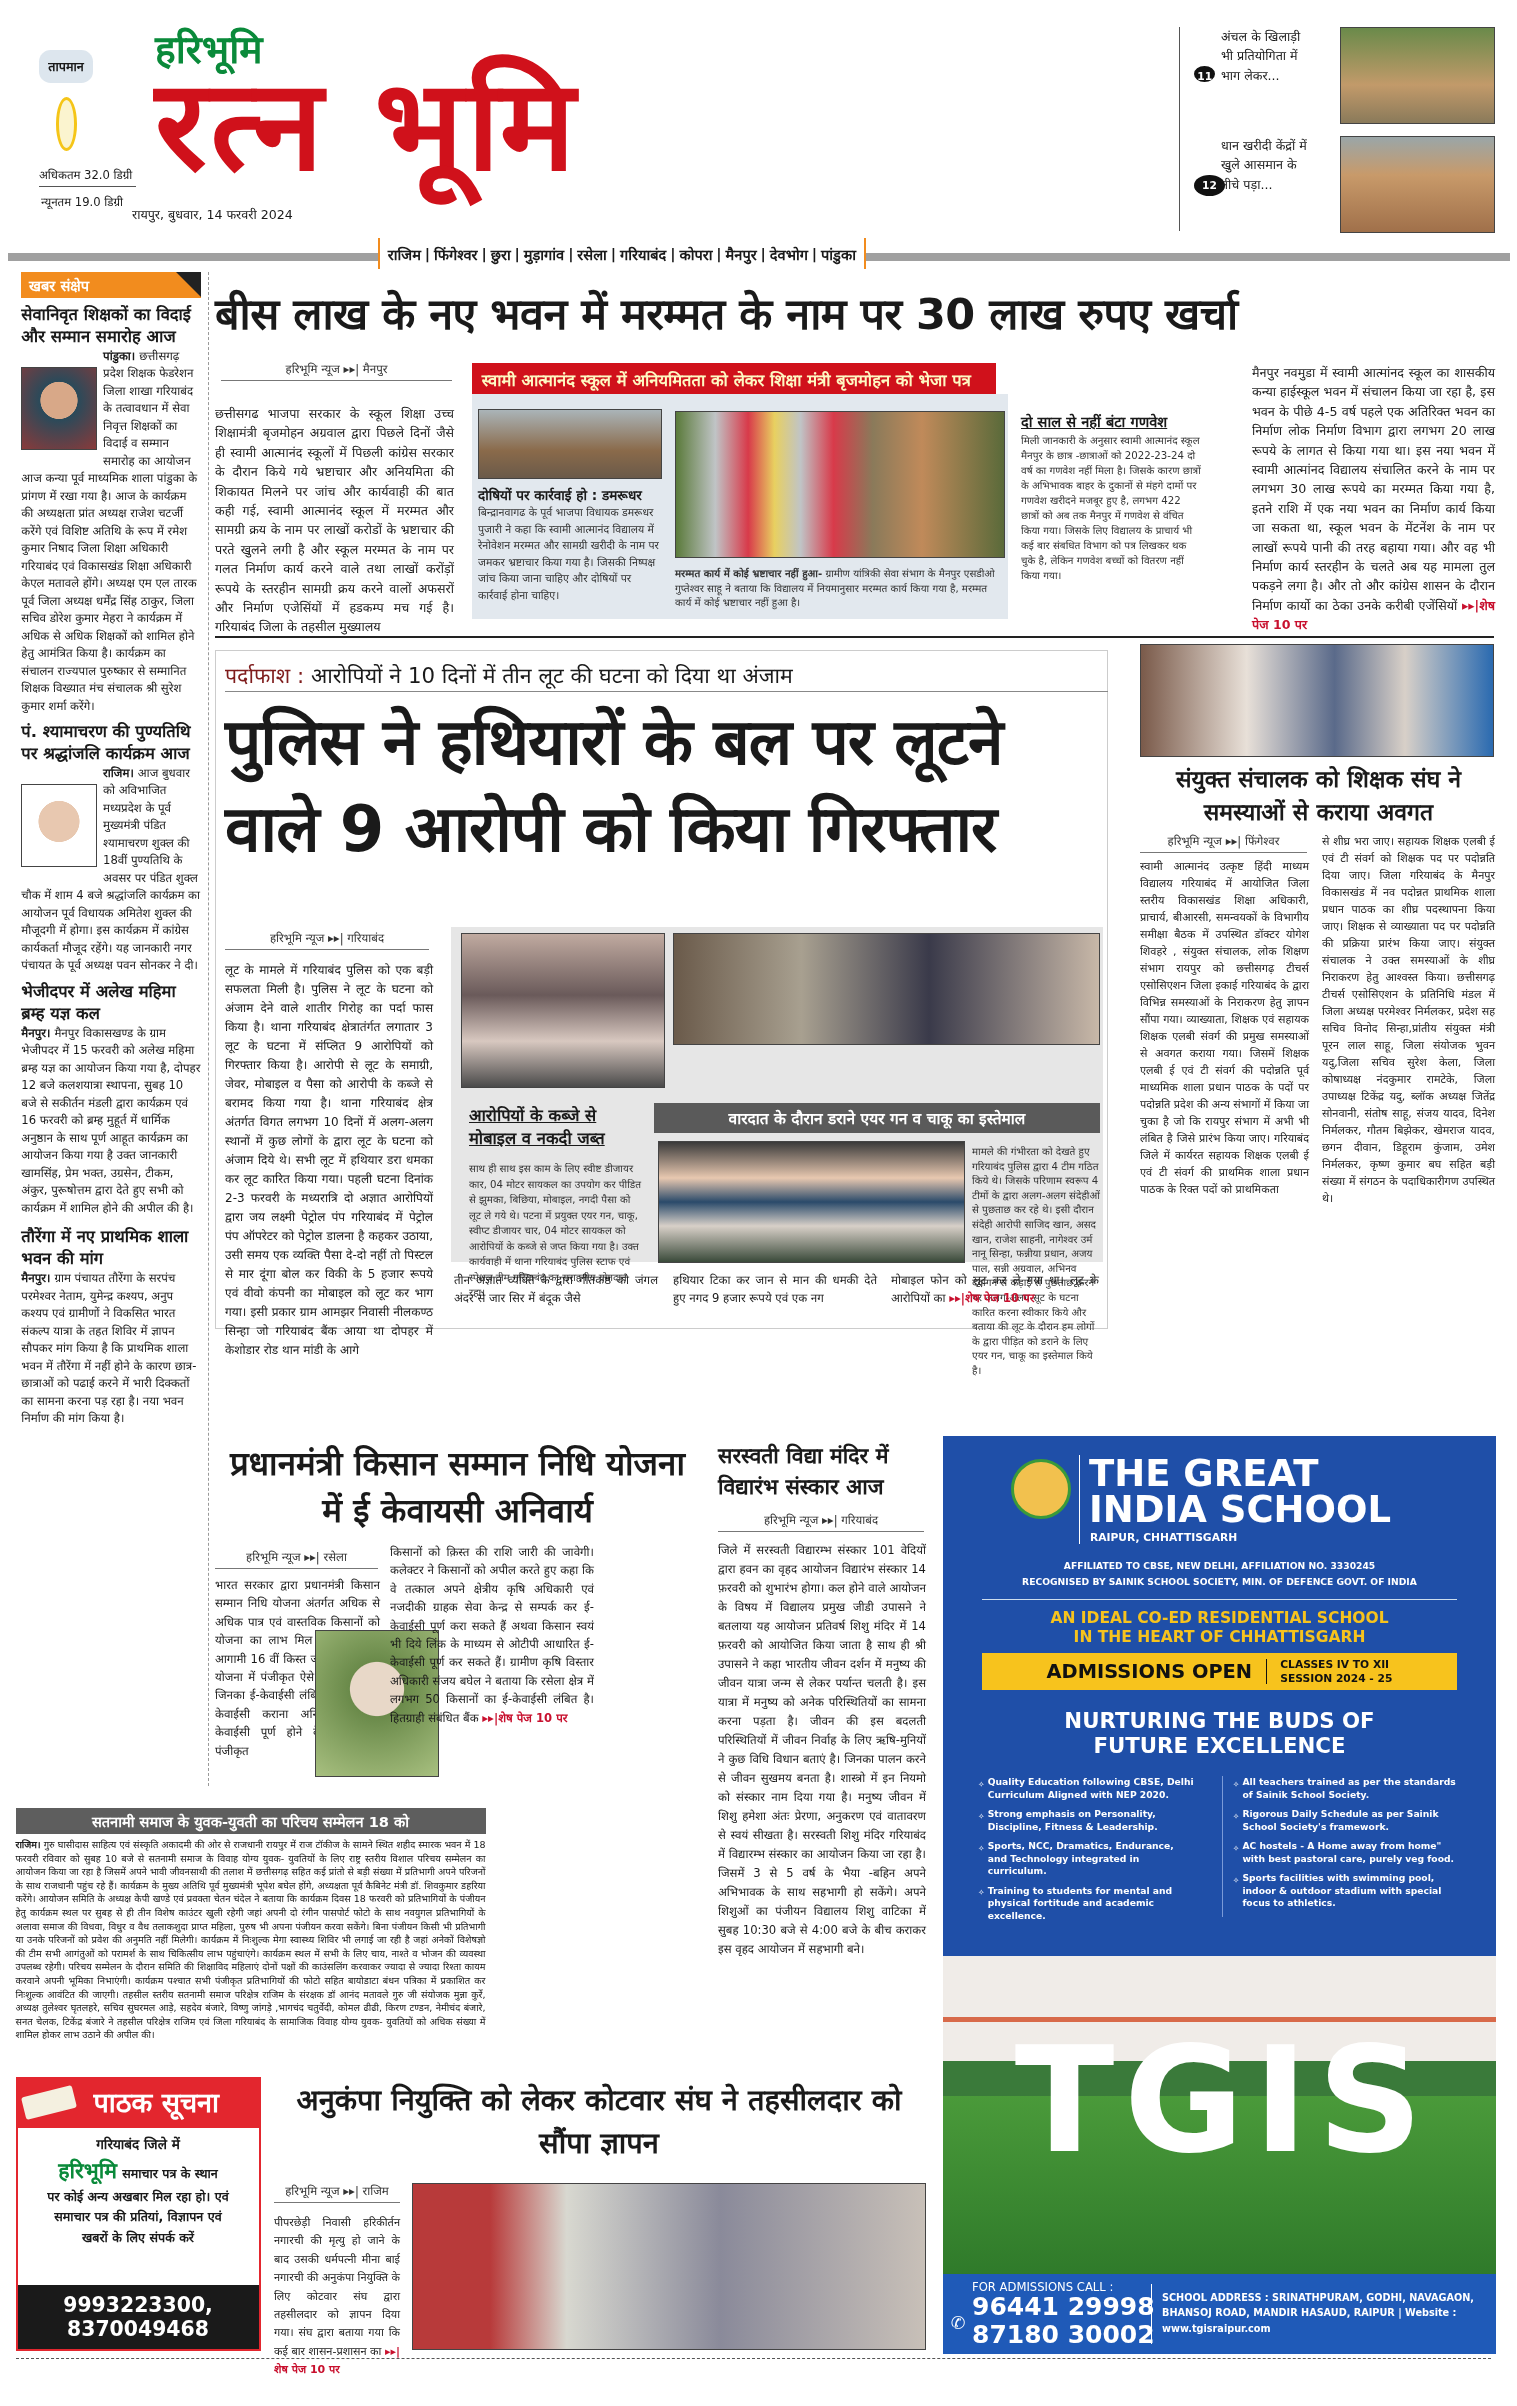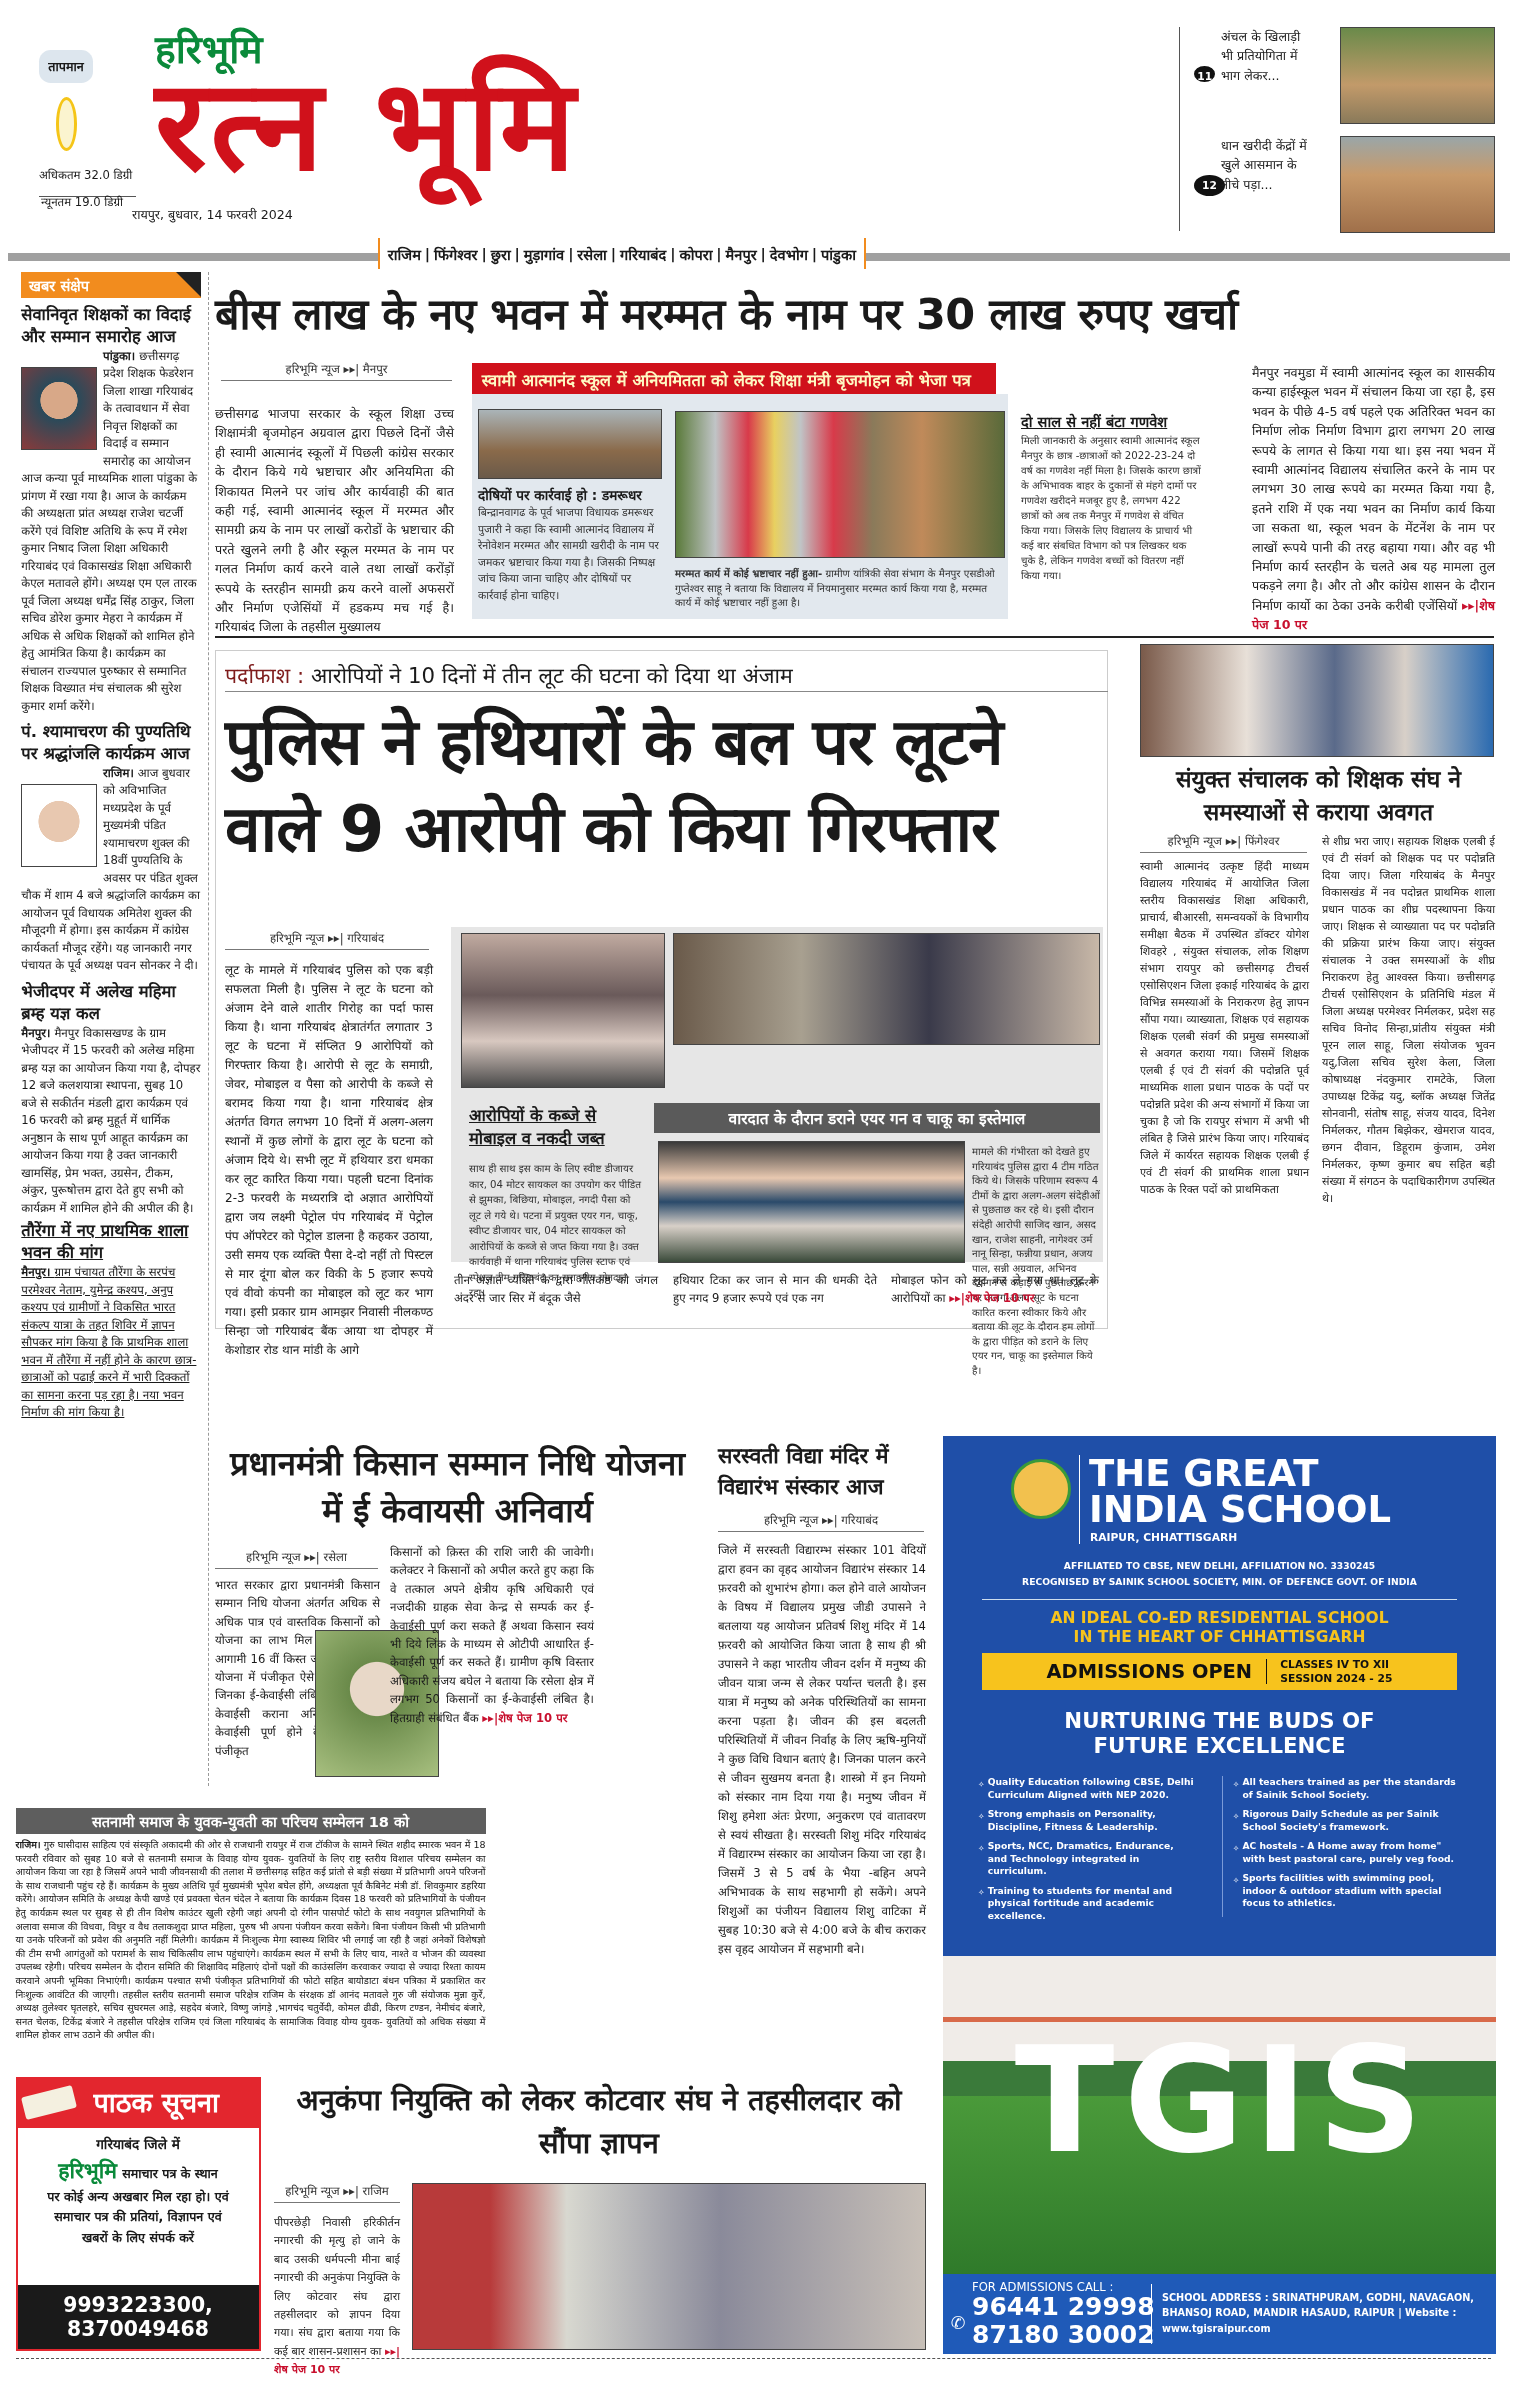--- a/index.html
+++ b/index.html
@@ -12,21 +12,21 @@
 .img{background:linear-gradient(135deg,#8a7a66,#c9b8a0 40%,#6d6a5a 70%,#a89880);border:1px solid #444}
 .vsep{border-left:1px dashed #999}
 </style>
 </head>
 <body>
 
 <div class="abs" style="left:39px;top:50px;width:58px;">
   <div style="position:absolute;left:0;top:0;width:54px;height:33px;background:#dde6ee;border-radius:11.6px;font-size:12.6px;font-weight:bold;text-align:center;line-height:33px;">तापमान</div>
 </div>
 <div class="abs" style="left:56px;top:97px;width:21.3px;height:54px;border-radius:50%;background:#fbf4cf;border:3.9px solid #f5c518;"></div>
-<div class="abs" style="left:39px;top:167px;width:97px;font-size:11.6px;border-bottom:1.9px solid #555;padding-bottom:14px;white-space:nowrap;">अधिकतम 32.0 डिग्री</div>
+<div class="abs" style="left:39px;top:167px;width:97px;font-size:11.6px;border-bottom:1.9px solid #555;padding-bottom:4px;white-space:nowrap;">अधिकतम 32.0 डिग्री</div>
 <div class="abs" style="left:41px;top:194px;font-size:11.6px;white-space:nowrap;">न्यूनतम 19.0 डिग्री</div>
 
 <div class="abs" style="left:155px;top:21.3px;font-size:39px;font-weight:bold;color:#0a8a3a;">हरिभूमि</div>
 <div class="abs" style="left:155px;top:58px;font-size:126px;line-height:136px;color:#d0111b;font-weight:bold;letter-spacing:3.9px;">रत्न भूमि</div>
 <div class="abs" style="left:132px;top:206px;font-size:12.6px;">रायपुर, बुधवार, 14 फरवरी 2024</div>
 
 <div class="abs" style="left:1179px;top:27px;width:330px;height:204px;border-left:1.9px solid #555;"></div>
 <div class="abs" style="left:1194px;top:27px;width:320px;height:97px;">
   <div style="position:absolute;left:0;top:39px;width:21.3px;height:16px;border-radius:50%;background:#111;color:#fff;font-size:10.7px;text-align:center;line-height:21.3px;font-weight:bold;">11</div>
   <div style="position:absolute;left:27px;top:0;width:93px;font-size:12.6px;line-height:19.4px;">अंचल के खिलाड़ी भी प्रतियोगिता में भाग लेकर...</div>
@@ -72,21 +72,21 @@
         <div style="font-size: 11.6px; line-height: 17.5px; text-align: left;"><div style="float: left; width: 76px; height: 83px; margin: 19.4px 5.8px 3.9px 0px; border: 1px solid rgb(68, 68, 68); background: radial-gradient(circle at 50% 40%, rgb(216, 168, 136) 0px, rgb(216, 168, 136) 30%, rgb(42, 74, 90) 31%, rgb(138, 58, 58) 100%);"></div><b>पांडुका। </b>छत्तीसगढ़ प्रदेश शिक्षक फेडरेशन जिला शाखा गरियाबंद के तत्वावधान में सेवा निवृत्त शिक्षकों का विदाई व सम्मान समारोह का आयोजन आज कन्या पूर्व माध्यमिक शाला पांडुका के प्रांगण में रखा गया है। आज के कार्यक्रम की अध्यक्षता प्रांत अध्यक्ष राजेश चटर्जी करेंगे एवं विशिष्ट अतिथि के रूप में रमेश कुमार निषाद जिला शिक्षा अधिकारी गरियाबंद एवं विकासखंड शिक्षा अधिकारी केएल मतावले होंगे। अध्यक्ष एम एल तारक पूर्व जिला अध्यक्ष धर्मेंद्र सिंह ठाकुर, जिला सचिव डोरेश कुमार मेहरा ने कार्यक्रम में अधिक से अधिक शिक्षकों को शामिल होने हेतु आमंत्रित किया है। कार्यक्रम का संचालन राज्यपाल पुरुष्कार से सम्मानित शिक्षक विख्यात मंच संचालक श्री सुरेश कुमार शर्मा करेंगे।</div>
       </div>
       <div style="margin-top: 5.8px;">
         <div style="font-size: 16.5px; font-weight: bold; line-height: 22px;">पं. श्यामाचरण की पुण्यतिथि पर श्रद्धांजलि कार्यक्रम आज</div>
         <div style="font-size: 11.6px; line-height: 17.5px; text-align: left;"><div style="float: left; width: 76px; height: 83px; margin: 19.4px 5.8px 3.9px 0px; border: 1px solid rgb(68, 68, 68); background: radial-gradient(circle at 50% 45%, rgb(232, 200, 176) 0px, rgb(232, 200, 176) 35%, rgb(255, 255, 255) 36%);"></div><b>राजिम। </b>आज बुधवार को अविभाजित मध्यप्रदेश के पूर्व मुख्यमंत्री पंडित श्यामाचरण शुक्ल की 18वीं पुण्यतिथि के अवसर पर पंडित शुक्ल चौक में शाम 4 बजे श्रद्धांजलि कार्यक्रम का आयोजन पूर्व विधायक अमितेश शुक्ल की मौजूदगी में होगा। इस कार्यक्रम में कांग्रेस कार्यकर्ता मौजूद रहेंगे। यह जानकारी नगर पंचायत के पूर्व अध्यक्ष पवन सोनकर ने दी।</div>
       </div>
       <div style="margin-top: 5.8px;">
         <div style="font-size: 16.5px; font-weight: bold; line-height: 22px;">भेजीदपर में अलेख महिमा ब्रम्ह यज्ञ कल</div>
         <div style="font-size: 11.6px; line-height: 17.5px; text-align: left;"><b>मैनपुर। </b>मैनपुर विकासखण्ड के ग्राम भेजीपदर में 15 फरवरी को अलेख महिमा ब्रम्ह यज्ञ का आयोजन किया गया है, दोपहर 12 बजे कलशयात्रा स्थापना, सुबह 10 बजे से सकीर्तन मंडली द्वारा कार्यक्रम एवं 16 फरवरी को ब्रम्ह मुहूर्त में धार्मिक अनुष्ठान के साथ पूर्ण आहूत कार्यक्रम का आयोजन किया गया है उक्त जानकारी खामसिंह, प्रेम भक्त, उग्रसेन, टीकम, अंकुर, पुरूषोत्तम द्वारा देते हुए सभी को कार्यक्रम में शामिल होने की अपील की है।</div>
       </div>
-      <div style="margin-top: 3px; text-decoration: underline;">
+      <div style="margin-top: 9px;">
         <div style="font-size: 16.5px; font-weight: bold; line-height: 22px;">तौरेंगा में नए प्राथमिक शाला भवन की मांग</div>
         <div style="font-size: 11.6px; line-height: 17.5px; text-align: left;"><b>मैनपुर। </b>ग्राम पंचायत तौरेंगा के सरपंच परमेश्वर नेताम, युमेन्द्र कश्यप, अनुप कश्यप एवं ग्रामीणों ने विकसित भारत संकल्प यात्रा के तहत शिविर में ज्ञापन सौपकर मांग किया है कि प्राथमिक शाला भवन में तौरेंगा में नहीं होने के कारण छात्र- छात्राओं को पढाई करने में भारी दिक्कतों का सामना करना पड़ रहा है। नया भवन निर्माण की मांग किया है।</div>
       </div>
     </div>
 </div>
 <div class="abs vsep" style="left:208px;top:272px;height:1514px;"></div>
 
 <div class="abs" style="left:215px;top:287px;width:1281px;font-size:43px;font-weight:bold;line-height:54px;letter-spacing:-0.5px;white-space:nowrap;">बीस लाख के नए भवन में मरम्मत के नाम पर 30 लाख रुपए खर्चा</div>
 <div class="abs byline" style="left:221px;top:361px;width:231px;">
   <span>हरिभूमि न्यूज</span> ▸▸| <span>मैनपुर</span>

